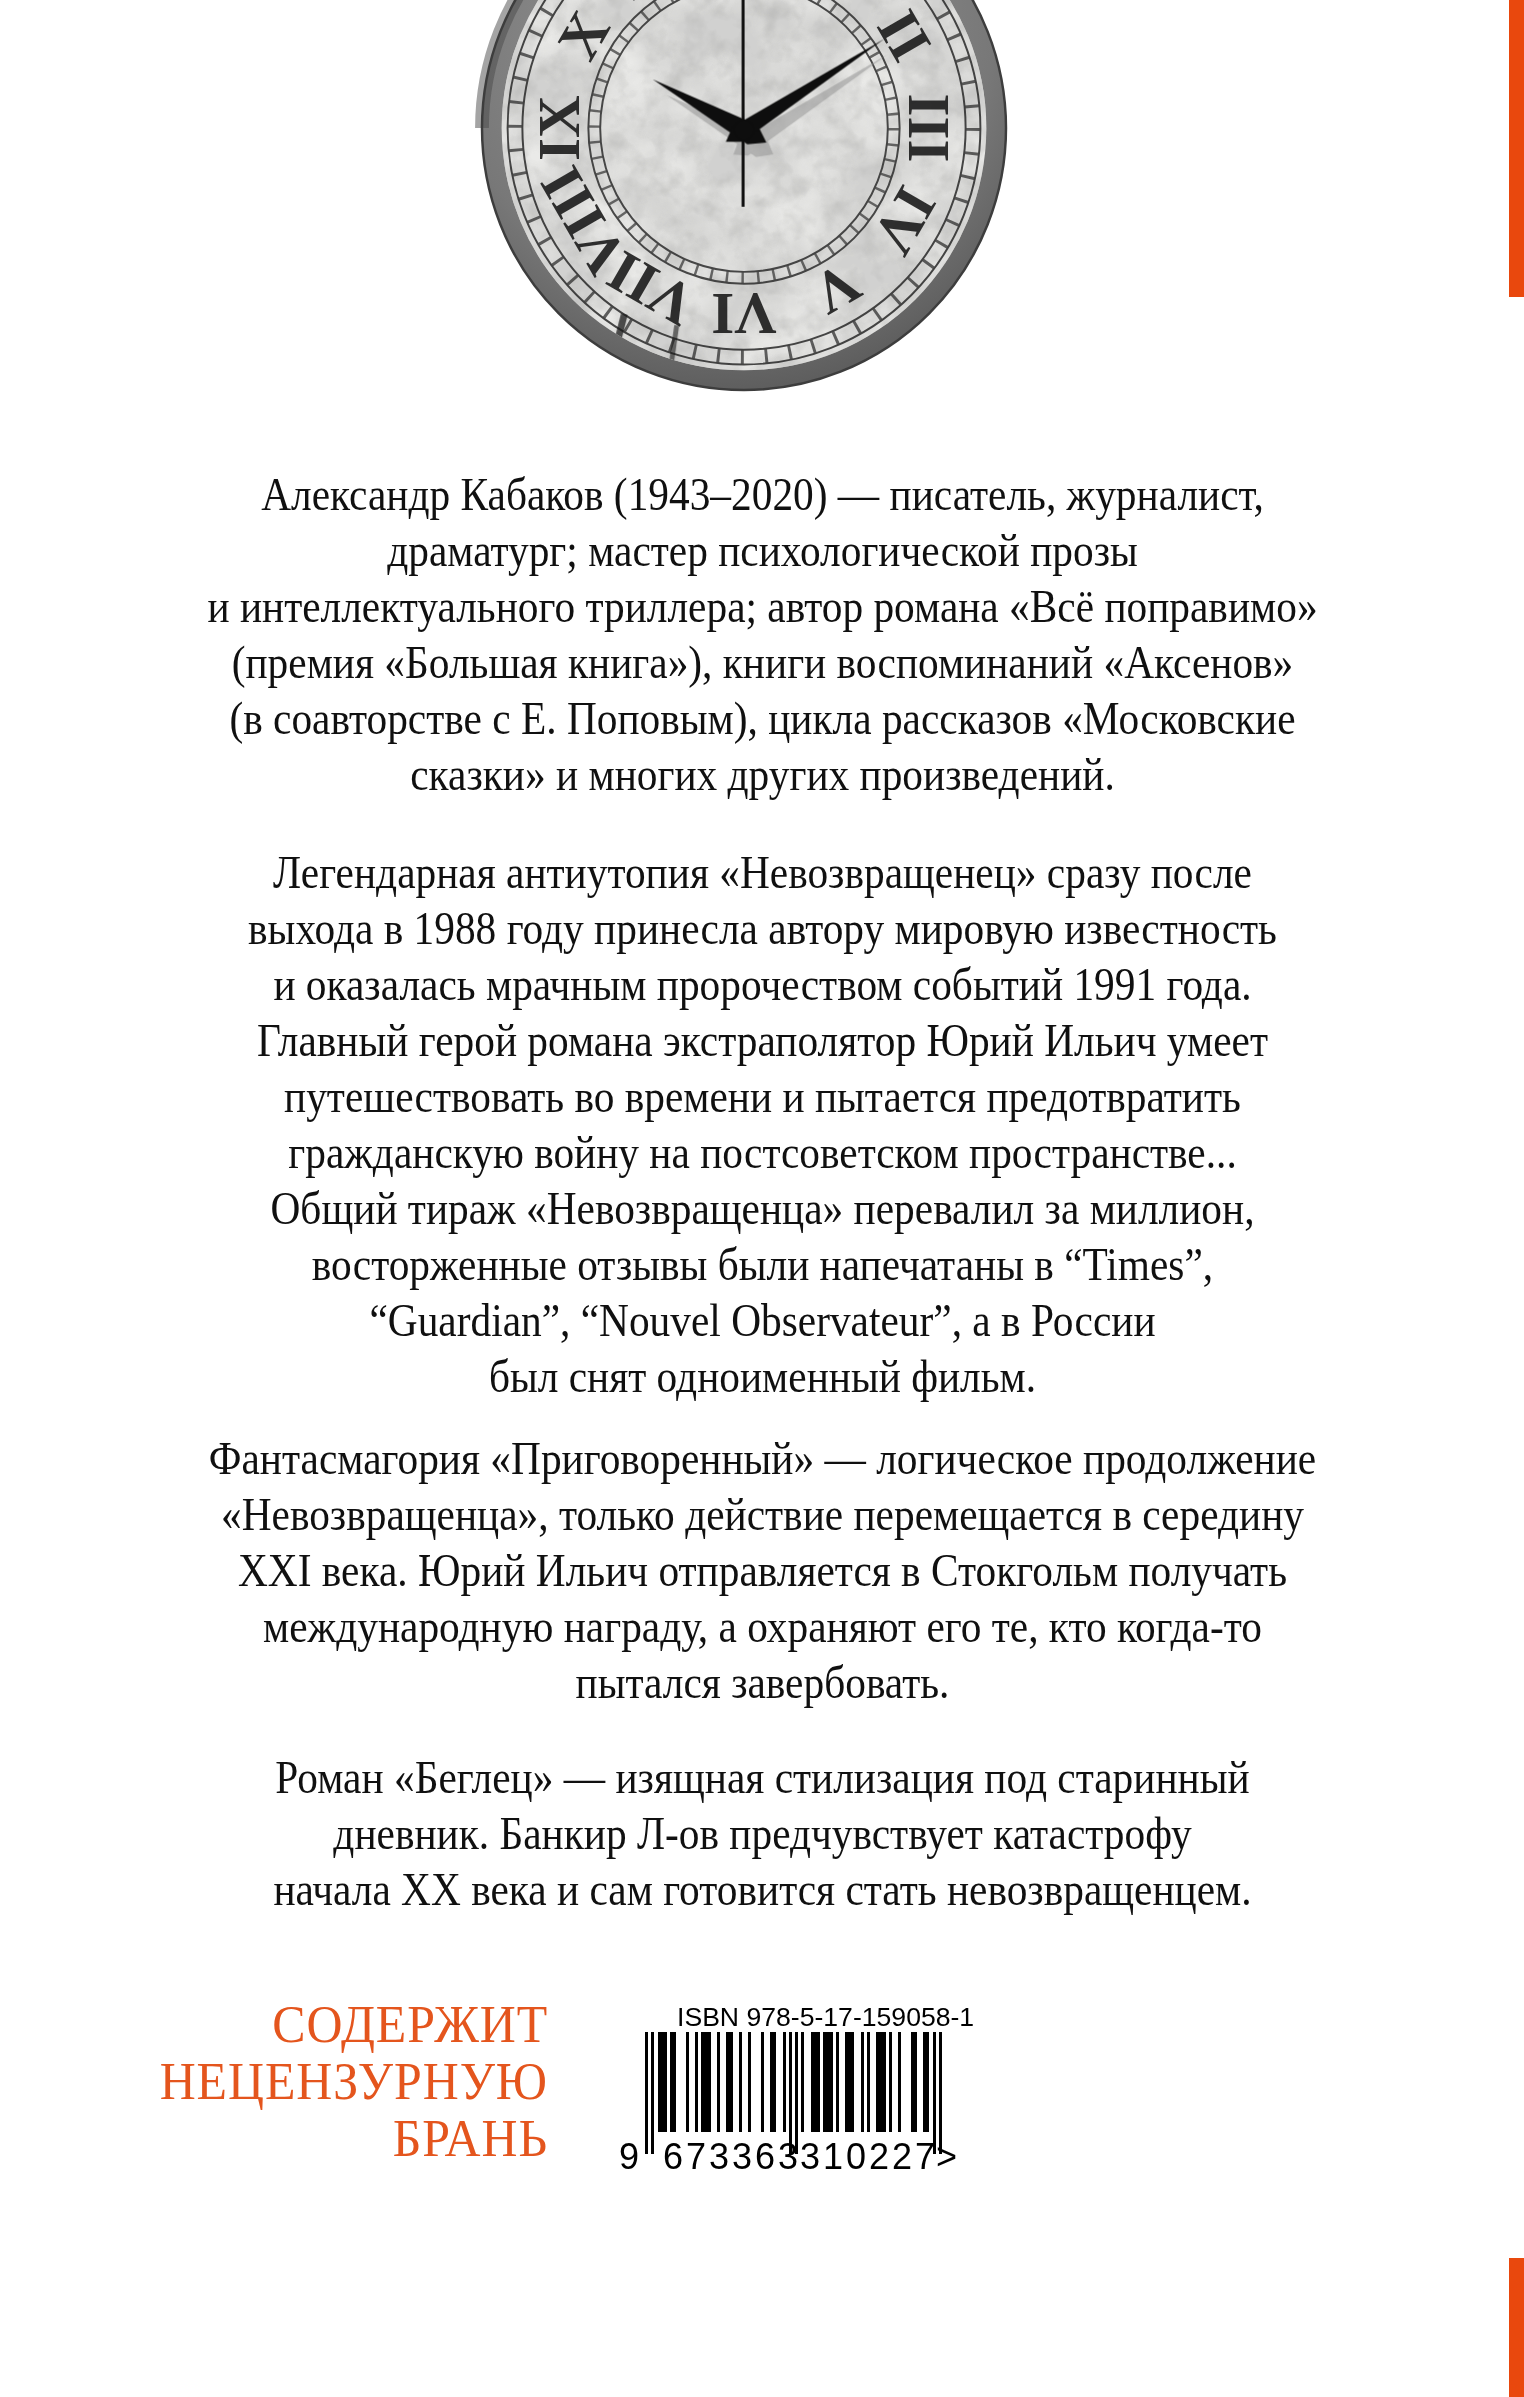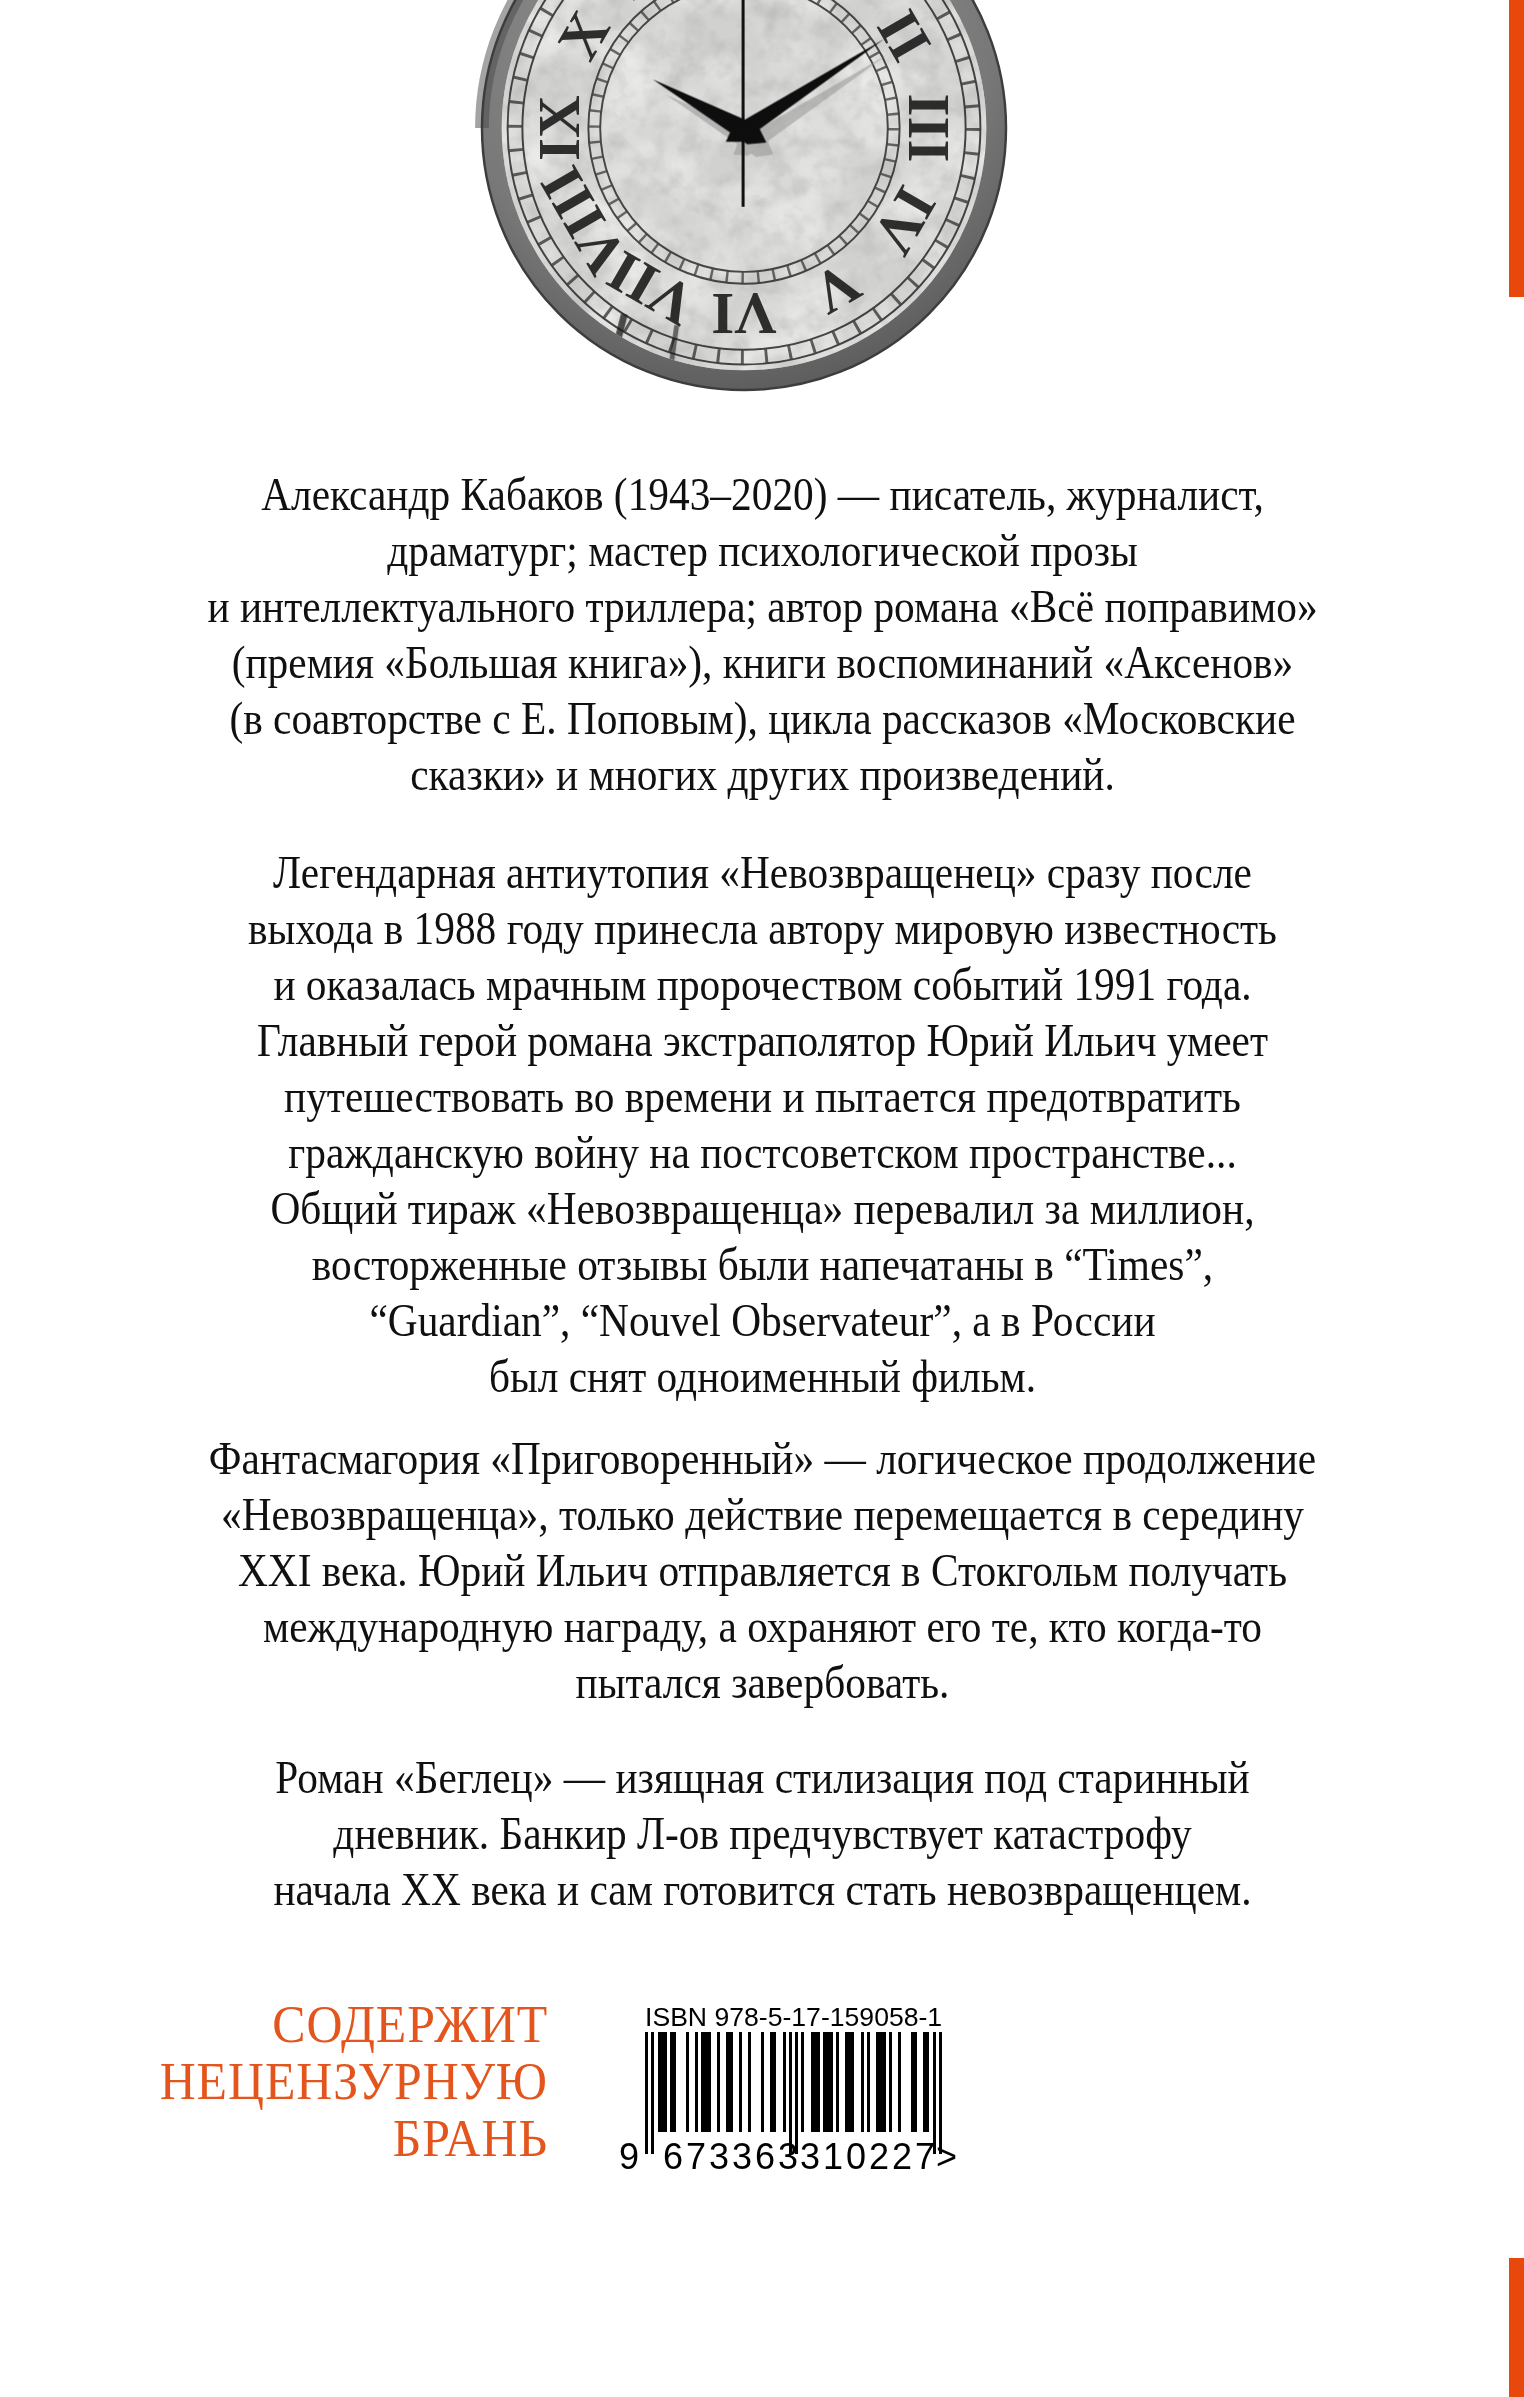--- a/index.html
+++ b/index.html
@@ -39,21 +39,21 @@
     text-align:right;
     font-size:53px;
     line-height:57px;
     letter-spacing:1px;
     transform:scaleX(.94);
     transform-origin:100% 0;
   }
 
   
   .isbn-label{
-    position:absolute;left:645px;top:2002px;width:315px;
+    position:absolute;left:677px;top:2002px;width:315px;
     font-family:"Liberation Sans", sans-serif;
     font-size:26.6px;color:#000;
     white-space:nowrap;letter-spacing:0px;
   }
   .barcode-svg{position:absolute;left:645px;top:2032px;}
   .bc-digits{
     position:absolute;top:2136px;
     font-family:"Liberation Sans", sans-serif;
     font-size:36px;color:#000;white-space:nowrap;
   }

